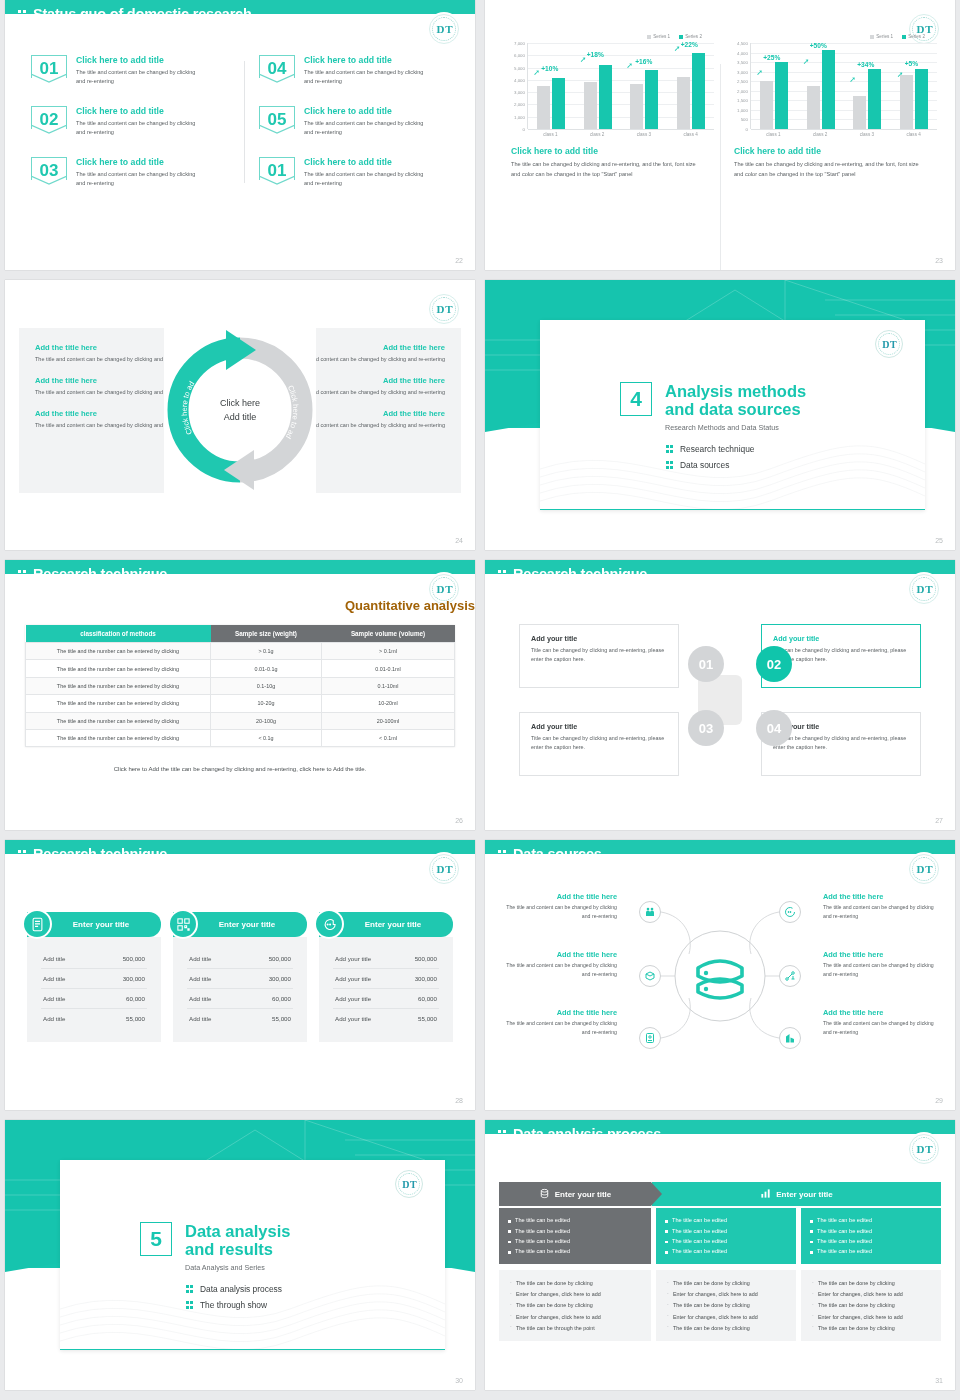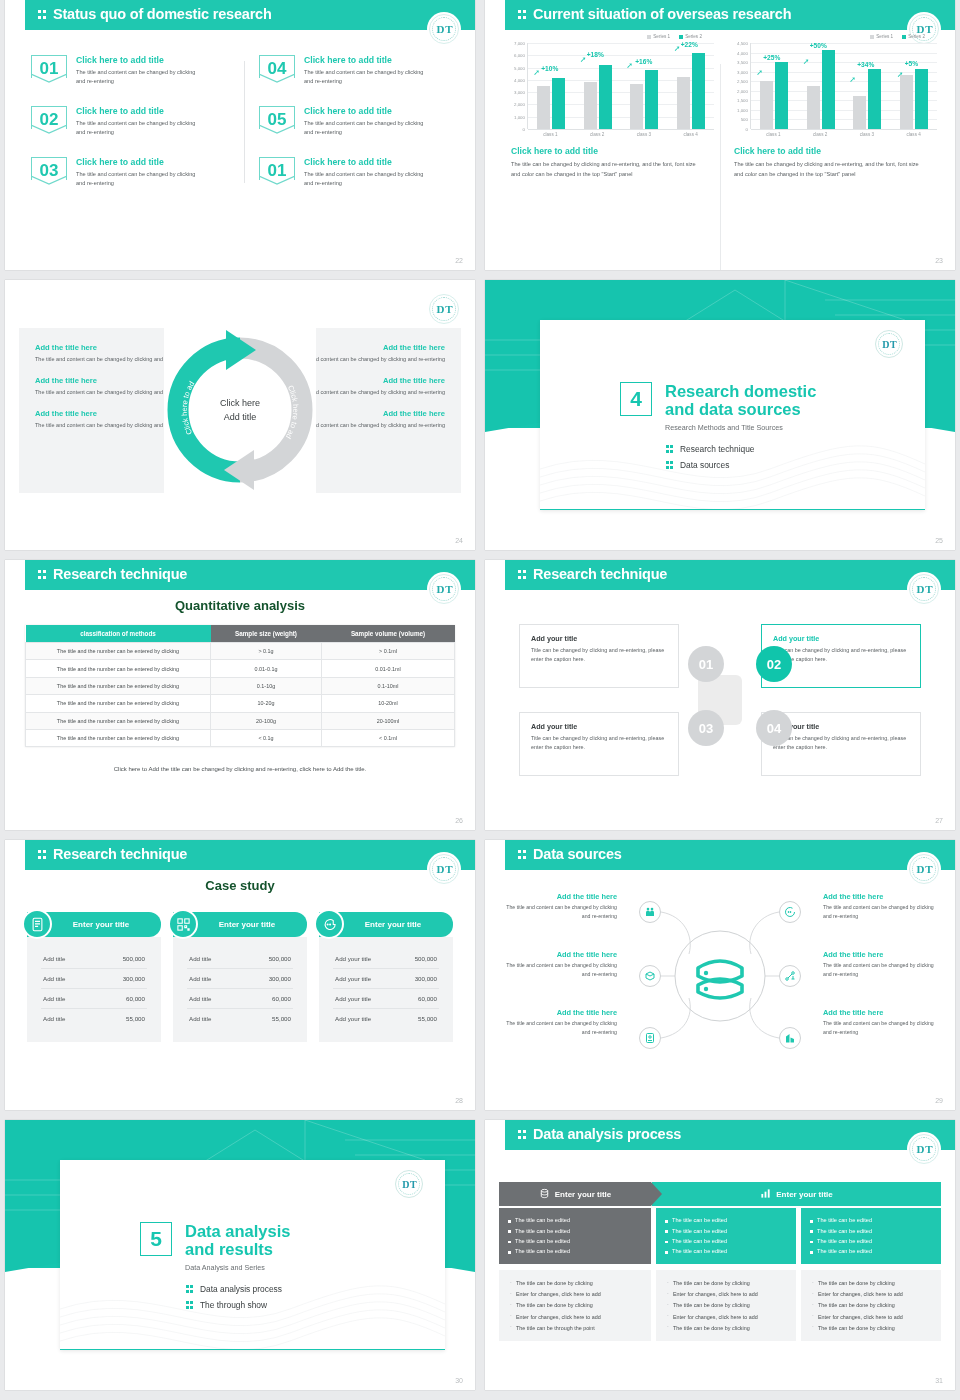--- a/index.html
+++ b/index.html
@@ -8,33 +8,33 @@
     background: #e9eaec;
     font-family: "Liberation Sans", sans-serif;
     overflow: hidden;
   }
   .grid { display: grid; grid-template-columns: 480px 480px; grid-auto-rows: 270px; row-gap: 10px; }
   .slide { position: relative; width:470px; height:270px; background:#fff; overflow:hidden; margin:0 auto;
            box-shadow:0 0 1px rgba(0,0,0,.25); }
   .slide.left { margin-left:5px; } .slide.right { margin-left:5px; }
 
   
-  .hdr { position:absolute; left:0; top:0; width:100%; height:30px; background:#1fc8b0;margin-left:20px; }
+  .hdr { position:absolute; left:0; top:0; width:100%; height:14px; background:#1fc8b0; }
   .hdr .dots { position:absolute; left:13px; top:9px; width:9px; height:12px; }
   .hdr .dots i { position:absolute; width:3px; height:3px; background:#fff; }
   .hdr .dots i:nth-child(1){left:0;top:1px}.hdr .dots i:nth-child(2){left:5px;top:1px}
   .hdr .dots i:nth-child(3){left:0;top:7px}.hdr .dots i:nth-child(4){left:5px;top:7px}
   .hdr h1 { position:absolute; left:28px; top:6px; font-size:14.5px; font-weight:bold; color:#fff; letter-spacing:-.2px;}
   .badge { position:absolute; right:16px; top:14px; width:30px; height:30px; border-radius:50%;
            background:#fff; border:1px solid #d8efec; display:flex; align-items:center; justify-content:center;
            font-family:"Liberation Serif",serif; color:#2aa; font-size:11px; font-weight:bold; letter-spacing:-1px;
            box-shadow:0 0 0 2px #fff; }
   .badge::after{content:"";position:absolute;inset:2px;border-radius:50%;border:1px dotted #9fd9d2;}
   .pg { position:absolute; right:12px; bottom:6px; font-size:7px; color:#b9bdbf; }
-  .subtitle { position:absolute; top:38px; width:100%; text-align:center; color:#14532d;
+  .subtitle { position:absolute; top:38px; width:100%; text-align:right; color:#a16207;
               font-size:13px; font-weight:bold; }
 
   
   .numgrid { position:absolute; top:55px; left:26px; right:18px; display:grid;
              grid-template-columns:1fr 1fr; column-gap:30px; row-gap:19px; }
   .numgrid::before{ content:""; position:absolute; left:50%; top:6px; bottom:6px; width:1px; background:#e3e5e7;}
   .nitem { display:flex; gap:9px; }
   .shield { width:36px; height:28px; flex:none; position:relative; }
   .shield .bx { position:absolute; inset:0 0 5px 0; border:1.3px solid #6fd9cb; border-bottom:none;
                 display:flex; align-items:center; justify-content:center;
@@ -267,29 +267,20 @@
         <div class="nbody">
           <h3>Click here to add title</h3>
           <p>The title and content can be changed by clicking and re-entering</p>
         </div>
       </div>
     </div>
     <div class="pg">22</div>
   </div>
 
   <div class="slide right">
-    <div class="hdr">
-      <span class="dots">
-          <i></i>
-          <i></i>
-          <i></i>
-          <i></i>
-        </span>
-      <h1>Current situation of overseas research</h1>
-    </div>
     <div class="badge">D&nbsp;T</div>
 
     <div class="charts">
 
       <div class="chart">
         <div class="legend">
           <span>
               <i style="background:#d6d8da"></i>
               <b style="font-weight:normal">Series 1</b>
             </span>
@@ -503,23 +494,23 @@
           <path d="M0 48 C 90 18, 150 78, 230 48 S 330 18, 385 43"></path>
           <path d="M0 56 C 90 26, 150 86, 230 56 S 330 26, 385 51"></path>
           <path d="M0 64 C 90 34, 150 94, 230 64 S 330 34, 385 59"></path>
           <path d="M0 72 C 90 42, 150 102, 230 72 S 330 42, 385 67"></path>
         </g>
       </svg>
       <div class="div-badge">D&nbsp;T</div>
       <div class="div-row">
         <div class="div-num">4</div>
         <div class="div-tt">
-          <h2><span>Research domestic</span><br>
+          <h2><span>Analysis methods</span><br>
               <span>and data sources</span></h2>
-          <h4>Research Methods and Title Sources</h4>
+          <h4>Research Methods and Data Status</h4>
         </div>
       </div>
       <div class="div-bul">
         <div>
             <span class="bdots">
               <i></i>
               <i></i>
               <i></i>
               <i></i>
             </span>
@@ -636,21 +627,20 @@
     <div class="hdr">
       <span class="dots">
           <i></i>
           <i></i>
           <i></i>
           <i></i>
         </span>
       <h1>Research technique</h1>
     </div>
     <div class="badge">D&nbsp;T</div>
-    <div class="subtitle">Case study</div>
 
     <div class="cards">
       <div class="card">
         <div class="chead">
           <div class="cicon">
             <svg width="15" height="15" viewBox="0 0 24 24" fill="none" stroke="#fff" stroke-width="1.7">
               <rect x="5" y="2" width="14" height="20" rx="2"></rect>
                 <path d="M8 7h8M8 11h8M8 15h5"></path>
               </svg>
           </div>

